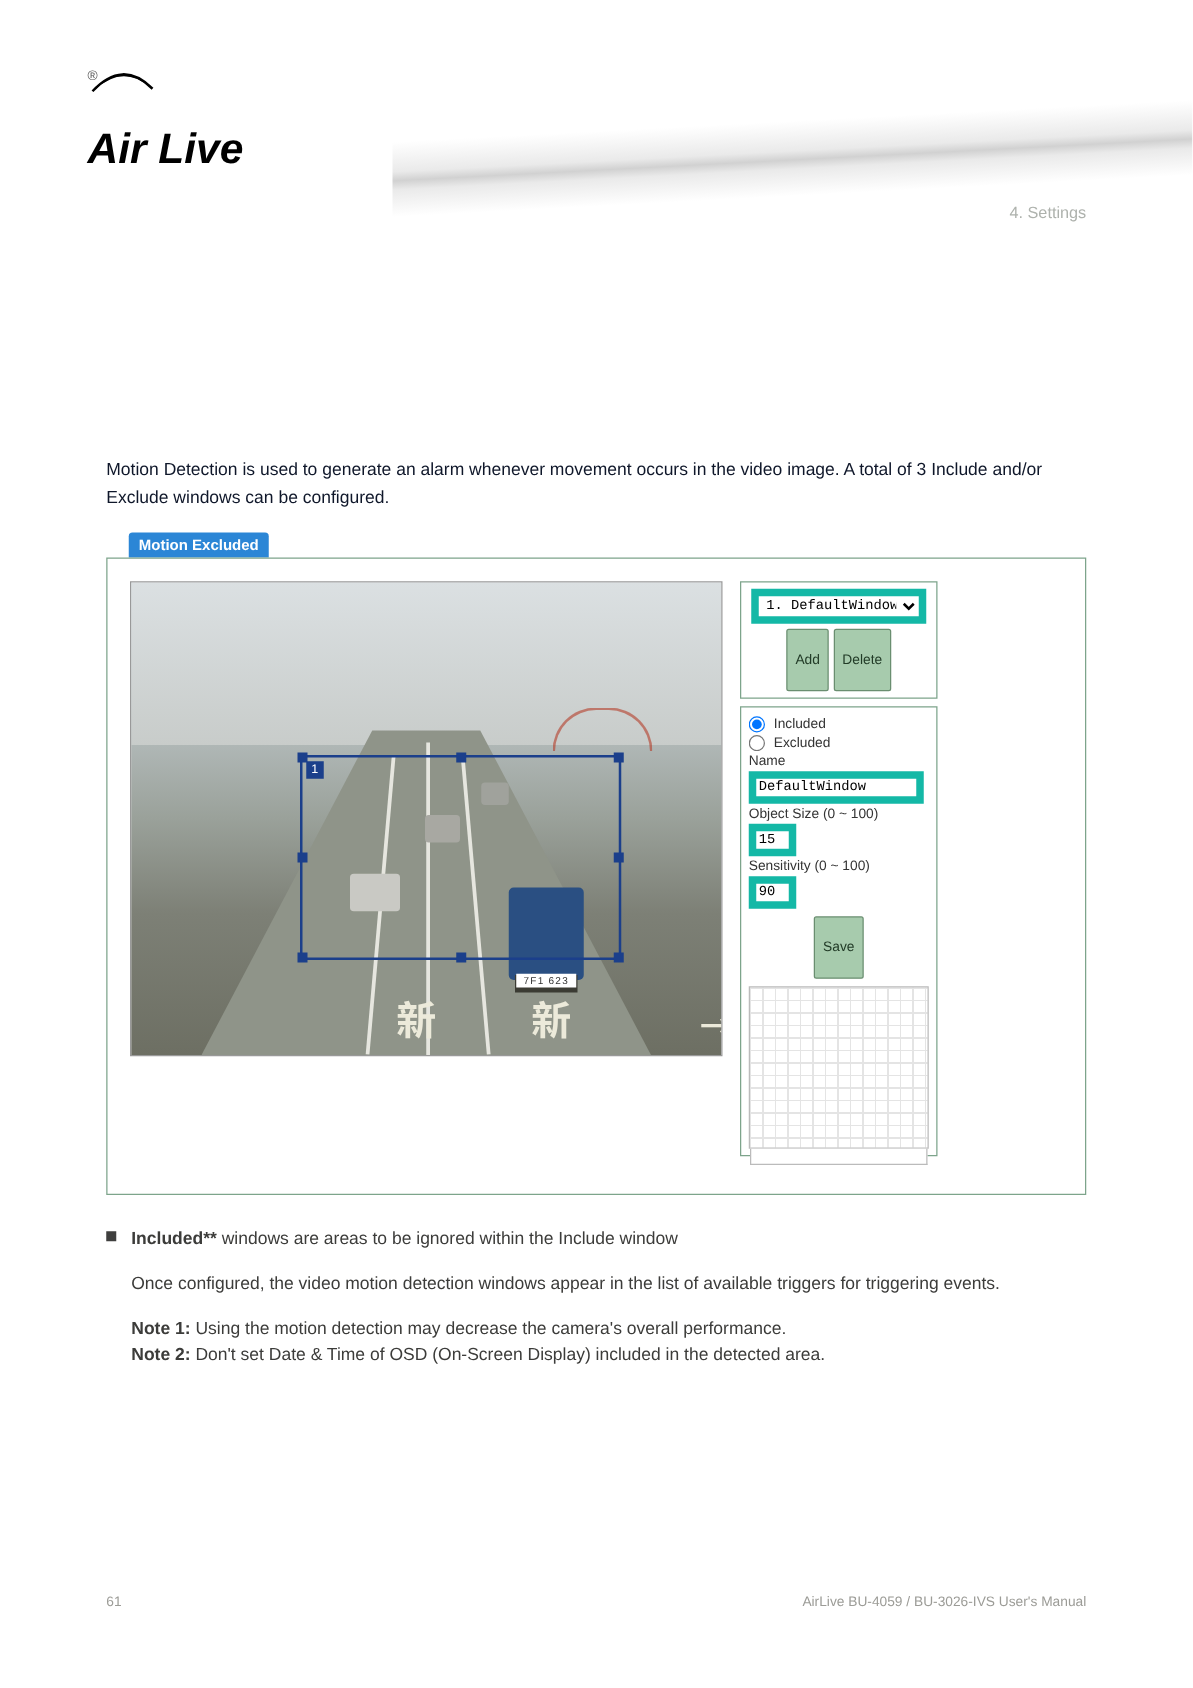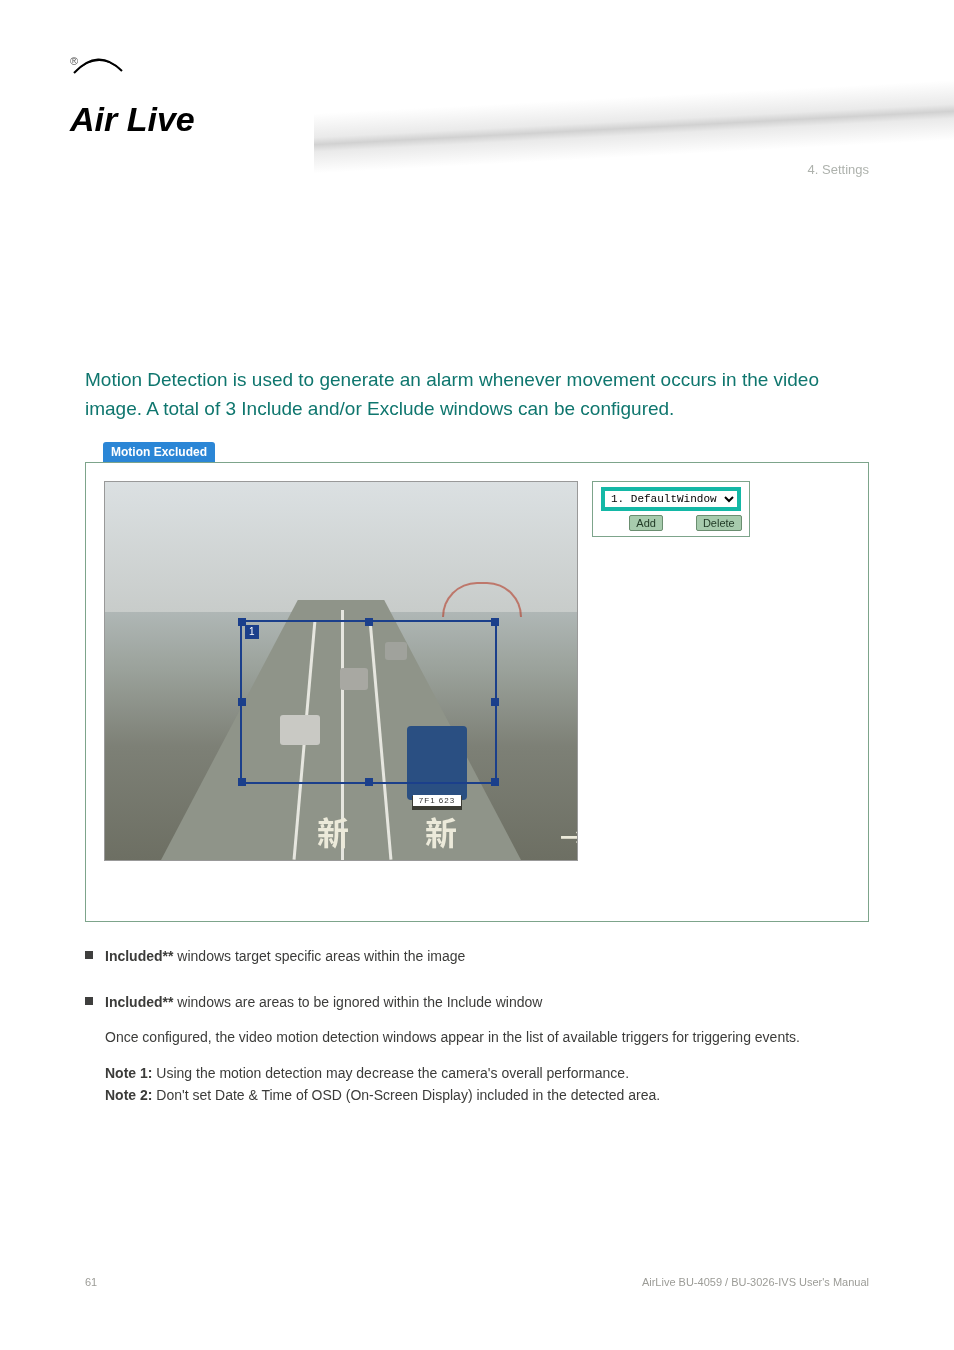--- a/index.html
+++ b/index.html
@@ -60,22 +60,22 @@
     .section-heading {
       position: absolute;
       right: 85px;
       top: 162px;
       color: #aeb2ad;
       font-size: 13px;
       text-align: right;
     }
     .intro-text {
       margin: 205px 85px 0 85px;
-      font-size: 19px;
-      color: #0f766e;
+      font-size: 14px;
+      color: #0f172a;
       line-height: 1.55;
     }
     .md-tab {
       display: inline-block;
       margin: 18px 0 0 103px;
       padding: 3px 8px;
       background: #2b86d6;
       color: #fff;
       font-weight: bold;
       font-size: 12px;
@@ -215,36 +215,35 @@
       border: 1px solid #7da48b;
       padding: 5px 6px;
       margin-bottom: 6px;
       font-size: 11px;
       color: #333;
     }
     .sel-row { display:flex; justify-content:center; }
     select, input[type=text] {
       font-family: "Courier New", monospace;
       font-size: 11px;
-      border: 4px solid #14b8a6;
+      border: 6px solid #14b8a6;
       padding: 1px 2px;
       width: 100%;
       background:#fff;
     }
     select { width: 140px; }
     .btn-row { display:flex; justify-content:center; gap:4px; margin-top:4px;}
     .btn {
       background: #a7cbad;
       border: 1px solid #6a8e70;
       color: #223b27;
       font-size: 11px;
-      padding: 1px 6px;
+      padding: 18px 6px;
       border-radius: 2px;
       cursor: pointer;
-      margin-left: 29px;
     }
     .panel-label { font-size: 11px; color:#333; margin-top:2px;}
     .panel-input { width: 38px !important; margin-top:2px; }
     .panel-full-input { width: 140px !important; margin-top:2px;}
     .save-row { text-align:center; margin-top:6px;}
     .histogram {
       margin-top: 6px;
       height: 130px;
       background:
         repeating-linear-gradient(to right, #e4e4e4 0, #e4e4e4 1px, transparent 1px, transparent 10px),
@@ -363,30 +362,51 @@
           <select>
             <option>1. DefaultWindow</option>
           </select>
         </div>
         <div class="btn-row">
           <button class="btn">Add</button>
           <button class="btn">Delete</button>
         </div>
       </div>
 
+      <div class="panel-green">
+        <label class="radio-row">
+          <input type="radio" name="ie" checked="" style="">
+          <span>Included</span>
+        </label>
+        <label class="radio-row">
+          <input type="radio" name="ie" style="">
+          <span>Excluded</span>
+        </label>
+
+        <div class="panel-label">Name</div>
+        <input type="text" class="panel-full-input" value="DefaultWindow" style="">
+
+        <div class="panel-label">Object Size  (0 ~ 100)</div>
+        <input type="text" class="panel-input" value="15" style="">
+
+        <div class="panel-label">Sensitivity  (0 ~ 100)</div>
+        <input type="text" class="panel-input" value="90" style="">
+
+        <div class="save-row">
+          <button class="btn">Save</button>
+        </div>
+
+        <div class="histogram"></div>
+      </div>
     </div>
   </div>
 </div>
 
 
 <div class="bullets">
-  <div class="bullet-block">
-    <span class="bullet-square"></span>
-    <span class="bullet-title">Included** </span><span>windows target specific areas within the image</span>
-  </div>
   <div class="bullet-block">
     <span class="bullet-square"></span>
     <span class="bullet-title">Included** </span><span>windows are areas to be ignored within the Include window</span>
     <div style="height:14px"></div>
     <span>Once configured, the video motion detection windows appear in the list of available triggers for triggering events.</span>
     <div style="height:14px"></div>
     <span class="bullet-title">Note 1:</span><span> Using the motion detection may decrease the camera's overall performance.</span><br>
     <span class="bullet-title">Note 2:</span><span> Don't set Date &amp; Time of OSD (On-Screen Display) included in the detected area.</span>
   </div>
 </div>

